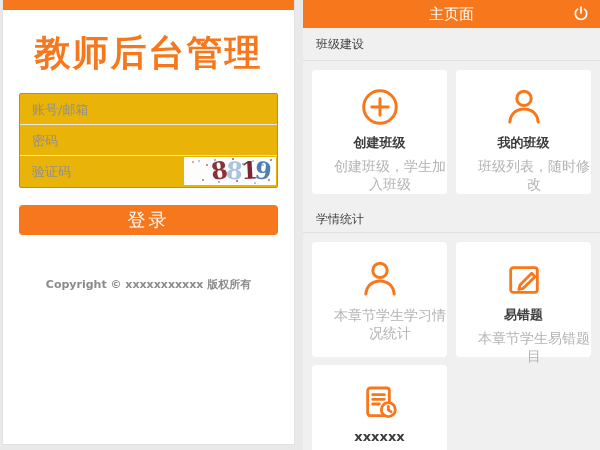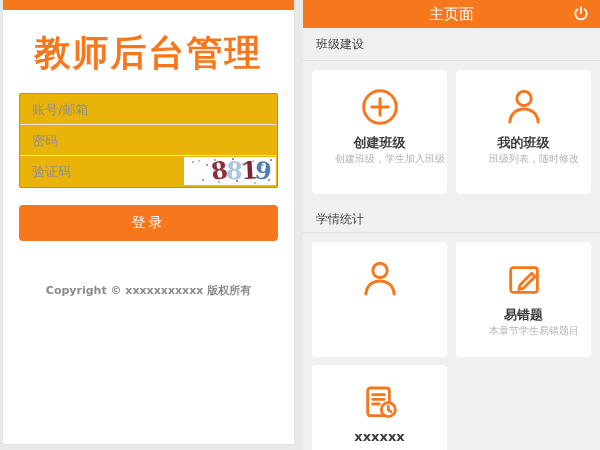--- a/index.html
+++ b/index.html
@@ -50,23 +50,23 @@
   .captcha-noise{
     position:absolute; left:8px; top:4px; width:2px; height:2px; border-radius:50%;
     background:#c95; 
     box-shadow: 6px -1px 0 #9bc, 14px 3px 0 #b66, 22px -2px 0 #7a9cc0,
                 30px 1px 0 #c0a060, 40px -3px 0 #b05050, 50px 2px 0 #88a6c8,
                 60px -1px 0 #caa, 70px 3px 0 #9bb6d4, 78px -2px 0 #a66,
                 10px 18px 0 #b8860b, 26px 20px 0 #88a6c8, 44px 19px 0 #a05252,
                 62px 21px 0 #9bb6d4, 76px 18px 0 #b66;
   }
   .login-button{
-    display:block; margin:17px 16px 0; width:calc(100% - 32px); height:36px;
+    display:block; margin:17px 16px 0; width:calc(100% - 32px); height:30px;
     background:var(--accent); border:none; border-radius:4px;
-    color:#fff; font-size:14px; letter-spacing:3px; cursor:pointer;
+    color:#fff; font-size:18px; letter-spacing:3px; cursor:pointer;
     font-family:"DejaVu Sans", "Liberation Sans", sans-serif;
   }
   .copyright{
     margin-top:42px; text-align:center;
     font-size:11px; font-weight:bold; color:#8b8b8b;
   }
 
   
   .right-panel{
     position:absolute; left:303px; top:0; width:297px; height:450px;
@@ -90,21 +90,21 @@
     display:grid; grid-template-columns:1fr 1fr; gap:8px 9px;
     padding:9px 9px 0;
   }
   .card{
     background:#ffffff; border-radius:4px; text-align:center; height:124px;
     cursor:pointer;
   }
   .cards.stats .card{ height:115px; }
   .card-icon{ margin-top:15px; height:44px; display:flex; align-items:center; justify-content:center; }
   .card-title{ margin-top:5px; font-size:13px; font-weight:bold; color:#3c3c3c; }
-  .card-sub{ margin-top:0; font-size:10px; color:#b3b3b3;padding-left:21px; }
+  .card-sub{ margin-top:6px; font-size:14px; color:#b3b3b3;padding-left:21px; }
   .icon-svg{ stroke:var(--accent); fill:none; stroke-width:1.7; stroke-linecap:round; stroke-linejoin:round; }
 </style>
 </head>
 <body>
 
 <div class="left-panel">
   <div class="left-topbar"></div>
 
   <div class="login-title">教师后台管理</div>
 
@@ -168,20 +168,21 @@
   <div class="section-label second">学情统计</div>
 
   <div class="cards stats">
     <div class="card">
       <div class="card-icon">
         <svg class="icon-svg" width="42" height="42" viewBox="0 0 24 24">
           <circle cx="12" cy="7.1" r="4.1"></circle>
           <path d="M3.9 20.6c.5-5 4-7.5 8.1-7.5s7.6 2.5 8.1 7.5"></path>
         </svg>
       </div>
+      <div class="card-sub">本章节学生学习情况统计</div>
     </div>
     <div class="card">
       <div class="card-icon">
         <svg class="icon-svg" width="40" height="40" viewBox="0 0 24 24">
           <rect x="4" y="5.2" width="16" height="14.8" rx="1.6"></rect>
           <path d="M9.6 15.6l7-7 2 2-7 7-2.7.7z" fill="#ffffff"></path>
         </svg>
       </div>
       <div class="card-title">易错题</div>
       <div class="card-sub">本章节学生易错题目</div>

